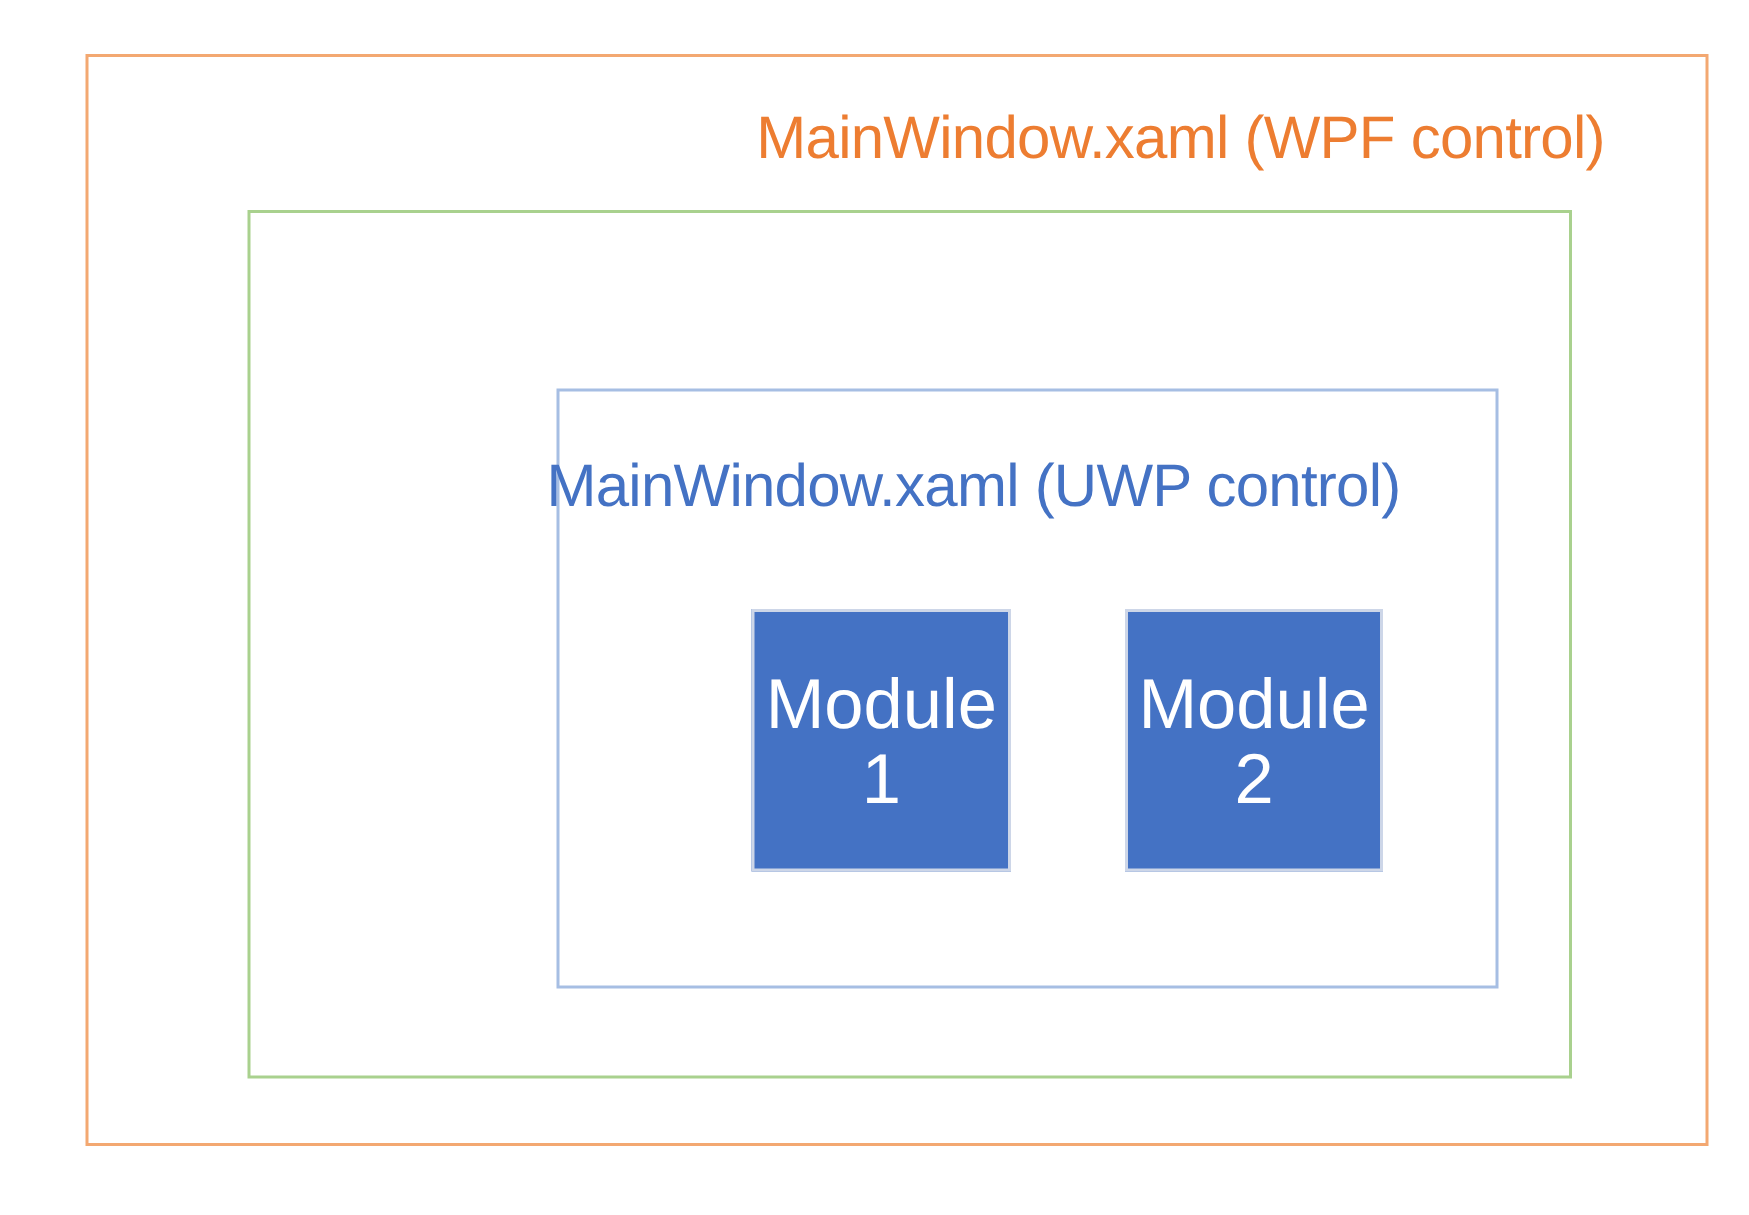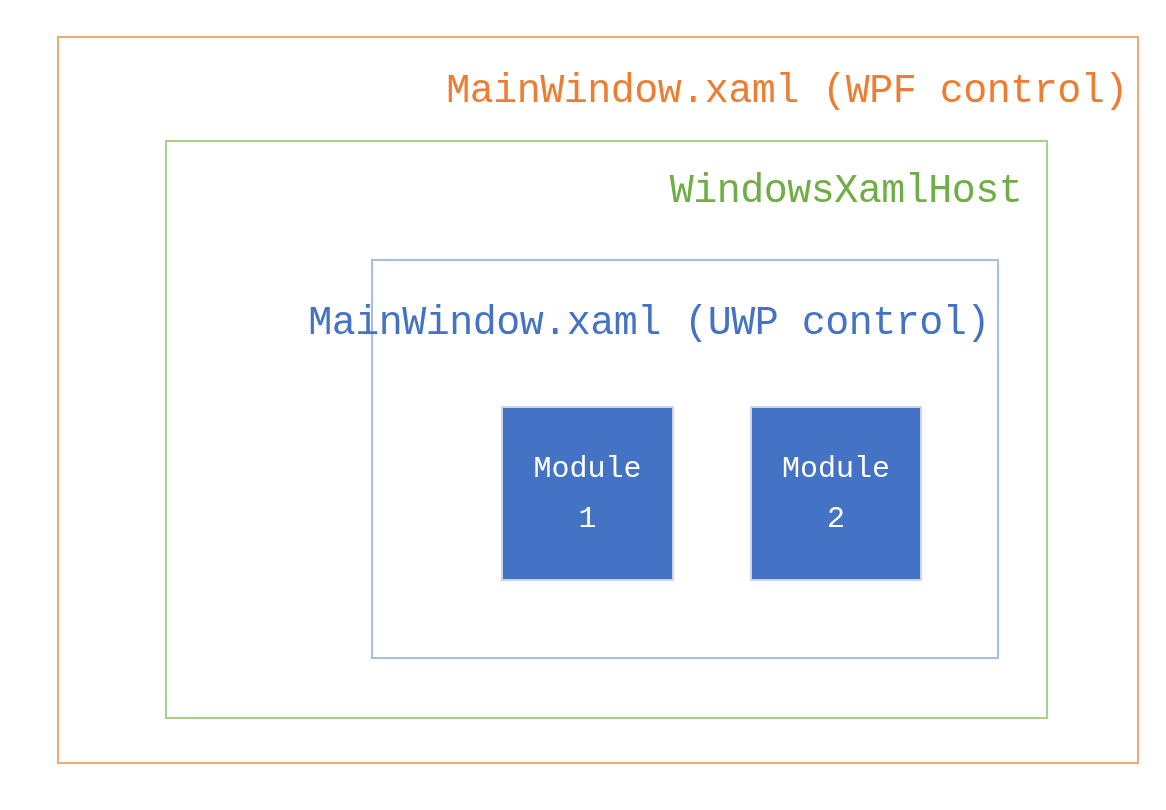--- a/index.html
+++ b/index.html
@@ -5,21 +5,21 @@
   html, body {
     margin: 0;
     padding: 0;
     background: #ffffff;
   }
   #canvas {
     position: relative;
     width: 1166px;
     height: 810px;
     background: #ffffff;
-    font-family: Liberation Mono, monospace;
+    font-family: Liberation Sans, sans-serif;
     overflow: hidden;
   }
   .box {
     position: absolute;
     box-sizing: border-box;
     border: 2px solid #cccccc;
     background: transparent;
   }
   .box-title {
     position: absolute;
@@ -36,39 +36,38 @@
   #shell-page-box    { left: 371px; top: 259px; width: 628px;  height: 400px; }
   #shell-page-title  { left: 649px; top: 302px; }
   .module {
     position: absolute;
     box-sizing: border-box;
     border: 2px solid #eab308;
     display: flex;
     flex-direction: column;
     align-items: center;
     justify-content: center;
-    font-size: 30px;
+    font-size: 47px;
     line-height: 50px;
     text-align: center;
   }
   #module-1 { left: 501px; top: 406px; width: 173px; height: 175px; }
   #module-2 { left: 750px; top: 406px; width: 172px; height: 175px; }
 </style>
 </head>
 <body>
 
 <div id="canvas">
 
   <div class="box" id="main-window-box" style="border-color: rgb(243, 168, 113);"></div>
 
   <div class="box-title" id="main-window-title" style="color: rgb(237, 125, 49);">MainWindow.xaml (WPF control)</div>
 
   <div class="box" id="xaml-host-box" style="border-color: rgb(169, 209, 142);"></div>
 
-  <div class="box-title" id="xaml-host-title" style="color: rgb(112, 173, 71);">WindowsXamlHost</div>
 
   <div class="box" id="shell-page-box" style="border-color: rgb(166, 190, 227);"></div>
 
   <div class="box-title" id="shell-page-title" style="color: rgb(68, 114, 196);">MainWindow.xaml (UWP control)</div>
 
   <div class="module" id="module-1" style="background-color: rgb(68, 114, 196); border-color: rgb(205, 214, 232); color: rgb(255, 255, 255);">
     <span>Module</span>
     <span>1</span>
   </div>
 

